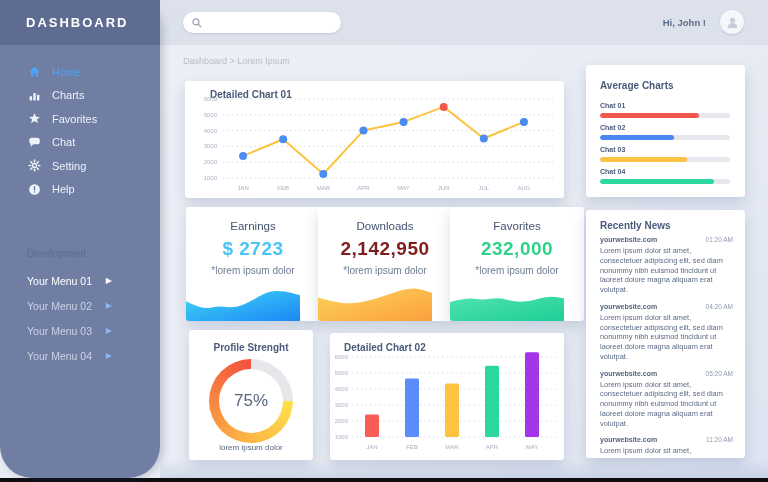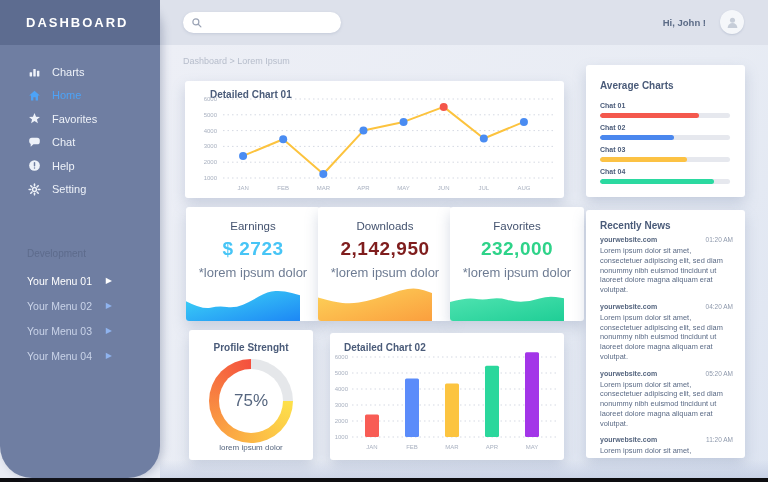--- a/index.html
+++ b/index.html
@@ -45,21 +45,21 @@
   #card-avg h3 { left:14px; top:15px; }
   #avg-list { position:absolute; left:14px; top:37px; right:15px; }
   .avg-group { margin-bottom:6px; }
   .avg-label { font-size:7px; font-weight:bold; color:#4a5b79; margin-bottom:4px; }
   .avg-track { height:5px; background:#e6e8ee; border-radius:2.5px; overflow:hidden; }
   .avg-fill { height:100%; border-radius:2.5px; }
 
   .stat-card { top:162px; width:134px; height:114px; text-align:center; overflow:hidden; }
   .stat-title { margin-top:13px; font-size:11.5px; color:#44536f; }
   .stat-value { margin-top:6px; font-size:19px; font-weight:bold; letter-spacing:.5px; }
-  .stat-note { margin-top:5px; font-size:13px; color:#6e7c93; }
+  .stat-note { margin-top:5px; font-size:10px; color:#6e7c93; }
   .stat-card svg { position:absolute; left:0; bottom:0; }
 
   #card-news { left:426px; top:165px; width:159px; height:248px; overflow:hidden; }
   #card-news h3 { left:14px; top:10px; }
   #news-list { position:absolute; left:14px; top:26px; right:12px; }
   .news-item { margin-bottom:8px; }
   .news-head { display:flex; justify-content:space-between; align-items:baseline; }
   .news-src { font-size:7px; font-weight:bold; color:#55657f; cursor:pointer; }
   .news-time { font-size:6.5px; color:#8e99ac; }
   .news-body { margin-top:3px; font-size:7.4px; line-height:1.32; color:#5a6a85; }
@@ -77,81 +77,81 @@
   #bottom-strip { position:absolute; left:0; top:478px; width:768px; height:4px; background:#0d0d10; }
 </style>
 </head>
 <body>
 
 <aside id="sidebar">
   <div class="sb-header">
     <span>DASHBOARD</span>
   </div>
   <nav id="sb-nav">
+      <div class="nav-item active">
+        <span class="nav-ic">
+          <svg viewBox="0 0 16 16" fill="currentColor">
+            <path d="M8 2 L14.5 8 H12.3 V14 H9.4 V10.2 H6.6 V14 H3.7 V8 H1.5 Z"></path>
+          </svg>
+        </span>
+        <span class="nav-lb">Home</span>
+      </div>
       <div class="nav-item">
         <span class="nav-ic">
           <svg viewBox="0 0 16 16" fill="currentColor">
             <rect x="2" y="9" width="3" height="5" rx="0.5"></rect>
             <rect x="6.5" y="5" width="3" height="9" rx="0.5"></rect>
             <rect x="11" y="7" width="3" height="7" rx="0.5"></rect>
           </svg>
         </span>
         <span class="nav-lb">Charts</span>
       </div>
-      <div class="nav-item active">
-        <span class="nav-ic">
-          <svg viewBox="0 0 16 16" fill="currentColor">
-            <path d="M8 2 L14.5 8 H12.3 V14 H9.4 V10.2 H6.6 V14 H3.7 V8 H1.5 Z"></path>
-          </svg>
-        </span>
-        <span class="nav-lb">Home</span>
-      </div>
       <div class="nav-item">
         <span class="nav-ic">
           <svg viewBox="0 0 16 16" fill="currentColor">
             <path d="M8 1.3 L9.9 5.9 L14.7 6.2 L11 9.2 L12.2 13.9 L8 11.2 L3.8 13.9 L5 9.2 L1.3 6.2 L6.1 5.9 Z"></path>
           </svg>
         </span>
         <span class="nav-lb">Favorites</span>
       </div>
       <div class="nav-item">
         <span class="nav-ic">
           <svg viewBox="0 0 16 16" fill="currentColor">
             <path d="M1.5 5.2 a3.2 3.2 0 0 1 3.2-3.2 h6.6 a3.2 3.2 0 0 1 3.2 3.2 v1.8 a3.2 3.2 0 0 1 -3.2 3.2 h-4.6 l-3.4 2.9 v-3.4 a3.2 3.2 0 0 1 -1.8-2.7 Z"></path>
           </svg>
         </span>
         <span class="nav-lb">Chat</span>
-      </div>
-      <div class="nav-item">
-        <span class="nav-ic">
-          <svg viewBox="0 0 16 16">
-            <circle cx="8" cy="8" r="6.6" fill="currentColor"></circle>
-            <rect x="7.1" y="3.8" width="1.8" height="5.3" rx="0.9" fill="#6f7ea2"></rect>
-            <rect x="7.1" y="10.3" width="1.8" height="1.8" rx="0.9" fill="#6f7ea2"></rect>
-          </svg>
-        </span>
-        <span class="nav-lb">Help</span>
       </div>
       <div class="nav-item">
         <span class="nav-ic">
           <svg viewBox="0 0 16 16">
             <circle cx="8" cy="8" r="2.4" fill="none" stroke="currentColor" stroke-width="1.7"></circle>
             <g stroke="currentColor" stroke-width="1.9" stroke-linecap="round">
               <line x1="8" y1="1.4" x2="8" y2="3.4"></line>
               <line x1="8" y1="12.6" x2="8" y2="14.6"></line>
               <line x1="1.4" y1="8" x2="3.4" y2="8"></line>
               <line x1="12.6" y1="8" x2="14.6" y2="8"></line>
               <line x1="3.4" y1="3.4" x2="4.8" y2="4.8"></line>
               <line x1="11.2" y1="11.2" x2="12.6" y2="12.6"></line>
               <line x1="3.4" y1="12.6" x2="4.8" y2="11.2"></line>
               <line x1="11.2" y1="4.8" x2="12.6" y2="3.4"></line>
             </g>
           </svg>
         </span>
         <span class="nav-lb">Setting</span>
+      </div>
+      <div class="nav-item">
+        <span class="nav-ic">
+          <svg viewBox="0 0 16 16">
+            <circle cx="8" cy="8" r="6.6" fill="currentColor"></circle>
+            <rect x="7.1" y="3.8" width="1.8" height="5.3" rx="0.9" fill="#6f7ea2"></rect>
+            <rect x="7.1" y="10.3" width="1.8" height="1.8" rx="0.9" fill="#6f7ea2"></rect>
+          </svg>
+        </span>
+        <span class="nav-lb">Help</span>
       </div>
     </nav>
   <div class="sb-section">Development</div>
   <div id="sb-menus">
       <div class="menu-item first">
         <span>Your Menu 01</span>
         <span class="arrow">▶</span>
       </div>
       <div class="menu-item">
         <span>Your Menu 02</span>

